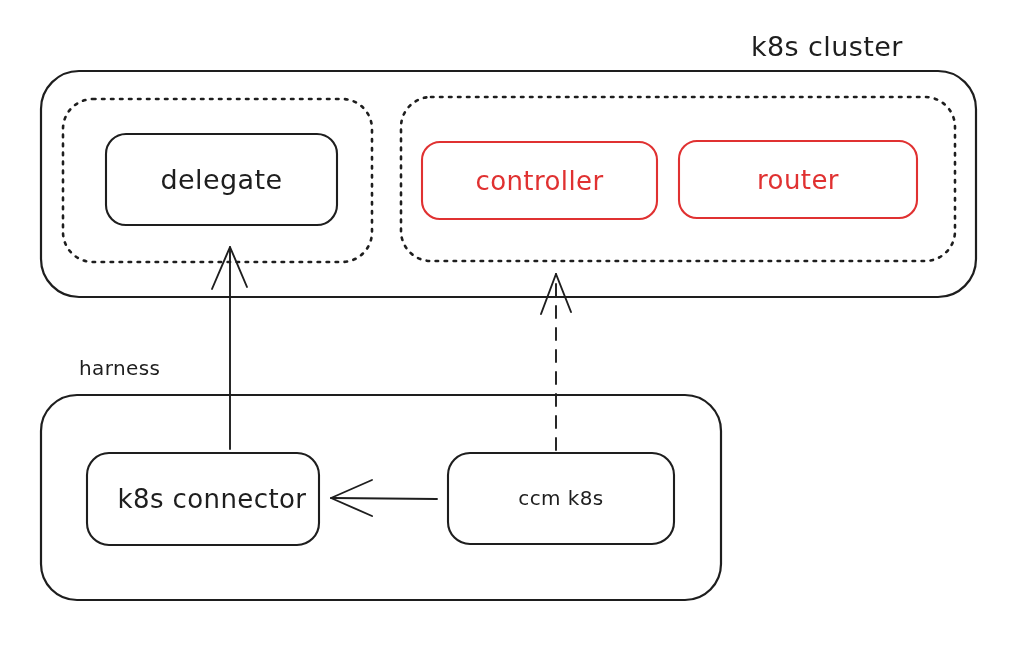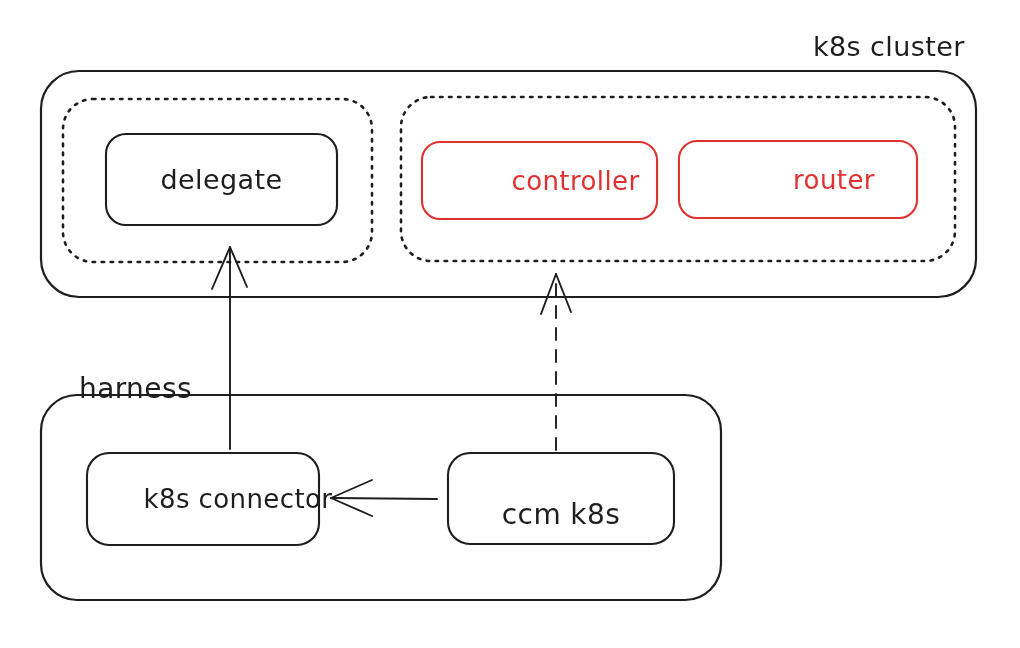--- a/index.html
+++ b/index.html
@@ -33,22 +33,22 @@
     position: absolute;
     display: flex;
     align-items: center;
     justify-content: center;
     text-align: left;
     color: #1e1e1e;
     letter-spacing: 0.4px;
   }
   .node-label.red { color: #e03131; }
   .fs-27 { font-size: 27px; }
-  .fs-26 { font-size: 26px; padding-left: 36px; }
-  .fs-24 { font-size: 28px; margin-top: 16px; }
+  .fs-26 { font-size: 26px; }
+  .fs-24 { font-size: 20px; }
   .two-line { flex-direction: column; line-height: 1.25; border-radius: 10px; }
 </style>
 </head>
 <body>
 
 <div class="canvas">
 
   <svg class="layer-svg" viewBox="0 0 1020 648" xmlns="http://www.w3.org/2000/svg">
 
     <rect x="41" y="71" width="935" height="226" rx="38" ry="38" fill="none" stroke="#1e1e1e" stroke-width="2.2"></rect>
@@ -81,29 +81,29 @@
       <path d="M556,274 L571,312"></path>
     </g>
 
     <g stroke="#1e1e1e" stroke-width="1.9" fill="none" stroke-linecap="round">
       <path d="M437,499 L333,498"></path>
       <path d="M331,498 L372,480"></path>
       <path d="M331,498 L372,516"></path>
     </g>
   </svg>
 
-  <div class="label fs-27" style="left:813px; top:31px;">k8s cluster</div>
+  <div class="label fs-27" style="left:751px; top:31px;">k8s cluster</div>
 
   <div class="node-label fs-27" style="left:106px; top:134px; width:231px; height:91px;">delegate</div>
 
   <div class="node-label red fs-26" style="left:422px; top:142px; width:235px; height:77px;">controller</div>
 
   <div class="node-label red fs-26" style="left:679px; top:141px; width:238px; height:77px;border-radius:23px;">router</div>
 
   <div class="label fs-24" style="left:79px; top:356px;">harness</div>
 
-  <div class="node-label fs-26" style="left:86px; top:453px; width:232px; height:92px;">k8s connector</div>
+  <div class="node-label fs-26" style="left:96px; top:453px; width:232px; height:92px;">k8s connector</div>
 
   <div class="node-label two-line fs-24" style="left:448px; top:453px; width:226px; height:91px;">
     <span>ccm k8s</span>
   </div>
 
 </div>
 
 </body></html>

